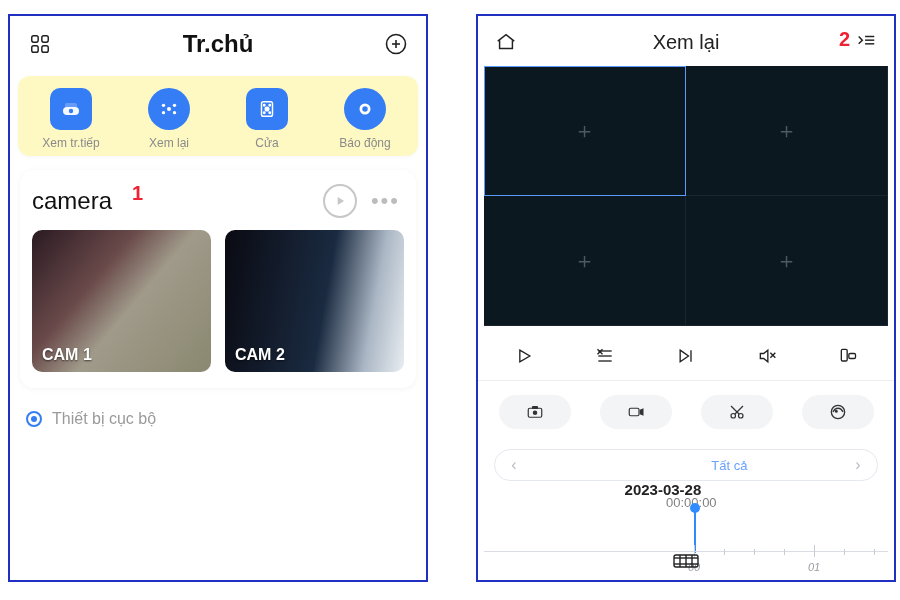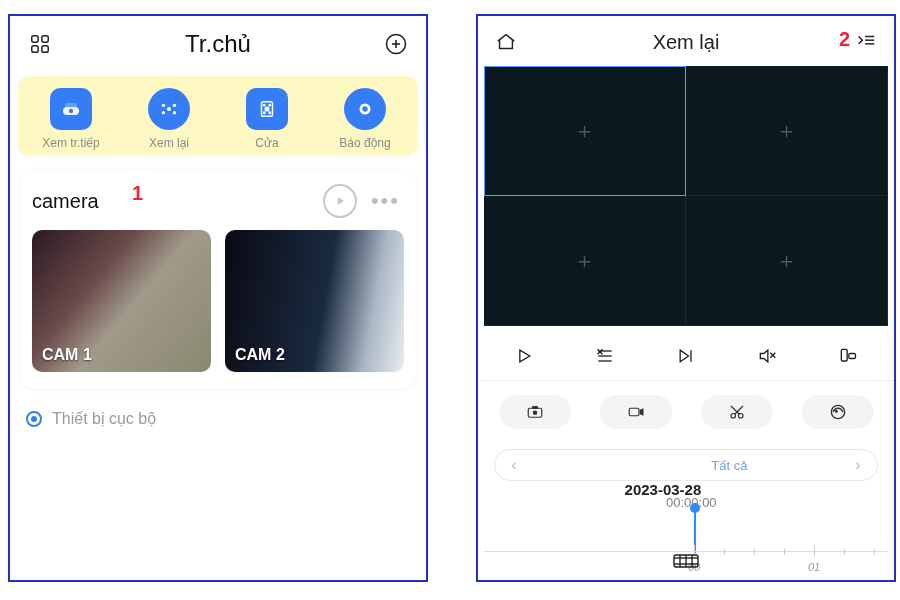--- a/index.html
+++ b/index.html
@@ -12,33 +12,33 @@
     border: 2px solid #2030c0;
     background: #fff;
     overflow: hidden;
   }
   .phone.left { left: 8px; top: 14px; }
   .phone.right { left: 476px; top: 14px; }
 
   
   .l-header { display:flex; align-items:center; justify-content:space-between; padding:14px 16px 10px; }
   .l-header .hicon { width:28px; height:28px; display:flex; align-items:center; justify-content:center; color:#222; }
-  .l-title { font-size:24px; font-weight:400; color:#111; }
+  .l-title { font-size:24px; font-weight:700; color:#111; }
 
   .nav-row { display:flex; justify-content:space-around; padding:12px 4px 6px; background:#fef9c3; border-radius:12px; margin:8px; box-shadow:0 1px 4px rgba(0,0,0,0.04); }
   .nav-item { display:flex; flex-direction:column; align-items:center; gap:6px; width:70px; }
   .nav-ico { width:42px; height:42px; border-radius:10px; background:#357df5; display:flex; align-items:center; justify-content:center; color:#fff; }
   .nav-ico.round { border-radius:50%; }
   .nav-label { font-size:12px; color:#8a8a8a; white-space:nowrap; overflow:hidden; text-overflow:ellipsis; max-width:72px; text-align:center; }
 
   .annot1 { position:absolute; left:122px; top:166px; color:#e23; font-weight:700; font-size:20px; pointer-events:none; }
 
   .cam-card { margin:14px 10px 6px; background:#fff; border-radius:14px; padding:14px 12px 16px; box-shadow:0 1px 6px rgba(0,0,0,0.05); }
   .cam-head { display:flex; align-items:center; gap:10px; margin-bottom:12px; }
-  .cam-title { font-size:20px; color:#111; flex:1; }
+  .cam-title { font-size:24px; color:#111; flex:1; }
   .play-circ { width:34px; height:34px; border:2px solid #c7c7c7; border-radius:50%; display:flex; align-items:center; justify-content:center; color:#c7c7c7; }
   .dots { color:#bcbcbc; font-size:22px; letter-spacing:2px; padding:0 4px; }
 
   .cam-thumbs { display:flex; gap:14px; }
   .thumb { position:relative; width:180px; height:142px; border-radius:10px; overflow:hidden; background:#333; }
   .thumb .label { position:absolute; left:10px; bottom:8px; font-size:16px; font-weight:600; color:#fff; text-shadow:0 1px 2px rgba(0,0,0,.6); }
   .thumb1 { background:linear-gradient(130deg,#2a1a22 0%, #6a4a4a 35%, #a09a8a 55%, #8a8870 100%); }
   .thumb2 { background:linear-gradient(100deg,#0a0a12 0%, #1a2a40 55%, #abb7c5 80%, #e8edf1 100%); }
 
   .local-row { display:flex; align-items:center; gap:10px; margin:22px 16px; color:#9a9a9a; font-size:16px; }

